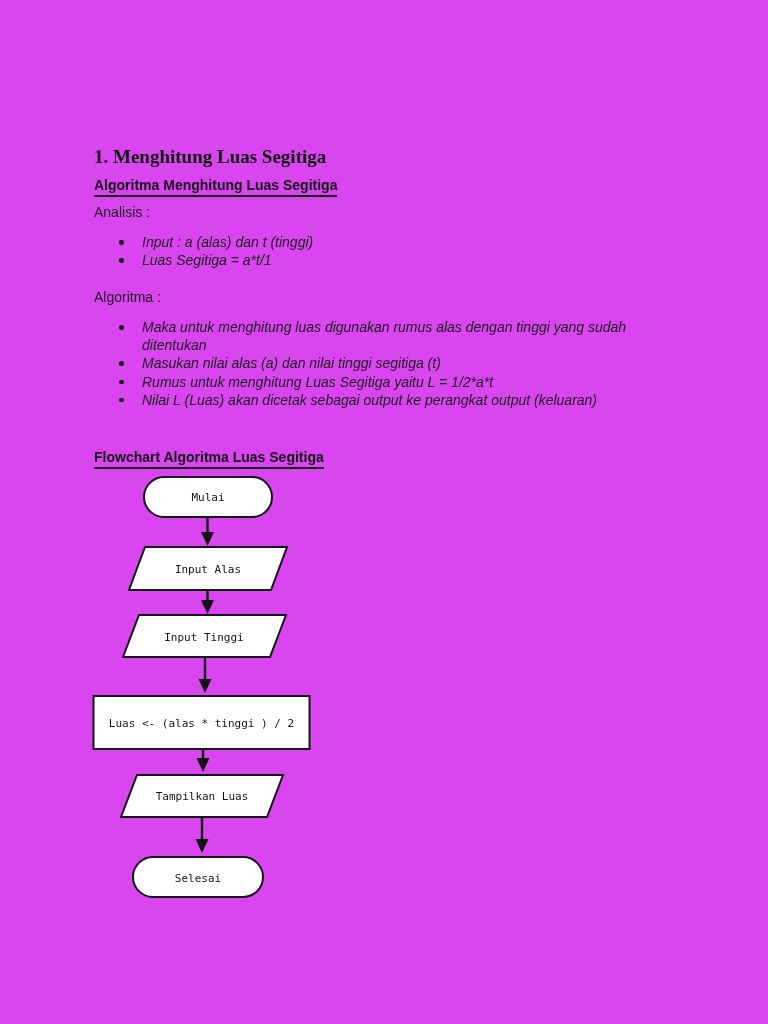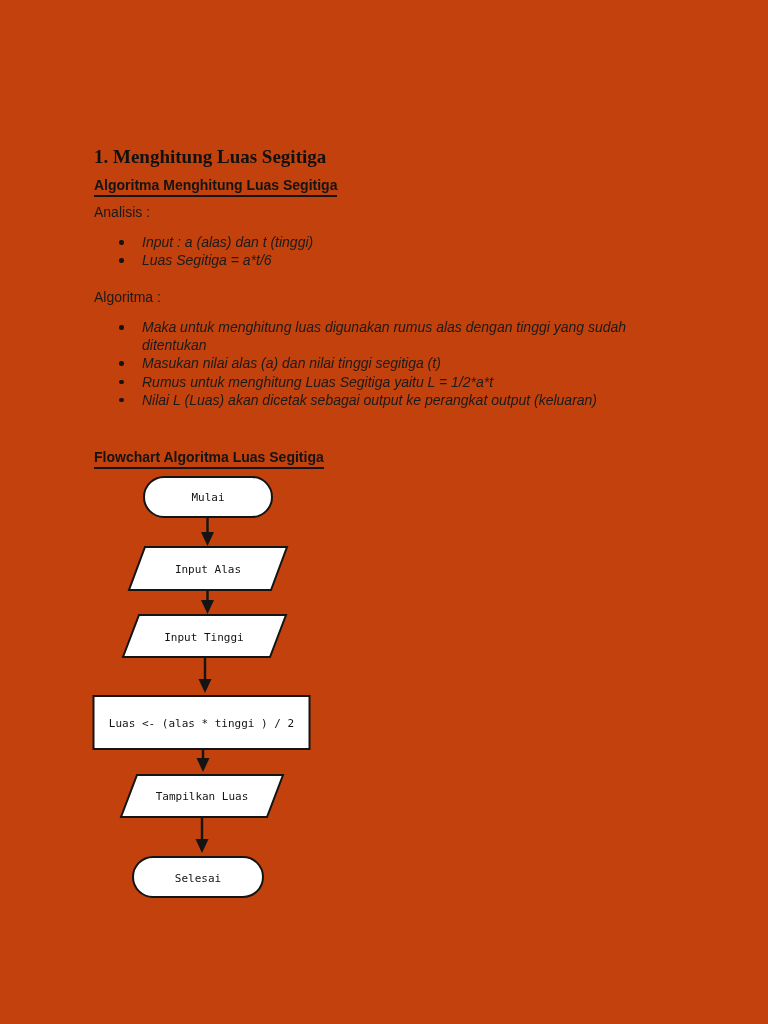--- a/index.html
+++ b/index.html
@@ -1,17 +1,17 @@
 <!DOCTYPE html>
 <html><head>
 <meta charset="utf-8">
 <style>
   html,body{margin:0;padding:0;background:#ffffff;}
   .page{
-    position:relative;width:768px;height:1024px;background:#c2410c;
+    position:relative;width:768px;height:1024px;background:#d946ef;
     font-family:"Liberation Sans",sans-serif;color:#1b1b1b;overflow:hidden;
   }
   .doc-title{
     position:absolute;left:94px;top:146px;
     font-family:"Liberation Serif",serif;font-weight:bold;font-size:19px;line-height:22px;
     color:#111111;
   }
   .section-heading{
     position:absolute;left:94px;font-size:14px;font-weight:bold;line-height:18px;color:#141414;
   }
@@ -50,21 +50,21 @@
   <div class="doc-title">1. Menghitung Luas Segitiga</div>
 
   <div class="section-heading heading-algoritma">
     <span class="underline">Algoritma Menghitung Luas Segitiga</span>
   </div>
 
   <div class="plain-label label-analisis">Analisis :</div>
 
   <ul class="bullets list-analysis">
     <li><span class="dot"></span><span>Input : a (alas) dan t (tinggi)</span></li>
-    <li><span class="dot"></span><span>Luas Segitiga = a*t/6</span></li>
+    <li><span class="dot"></span><span>Luas Segitiga = a*t/1</span></li>
   </ul>
 
   <div class="plain-label label-algoritma">Algoritma :</div>
 
   <ul class="bullets list-algorithm">
     <li><span class="dot"></span><span>Maka untuk menghitung luas digunakan rumus alas dengan tinggi yang sudah ditentukan</span></li>
     <li><span class="dot"></span><span>Masukan nilai alas (a) dan nilai tinggi segitiga (t)</span></li>
     <li><span class="dot"></span><span>Rumus untuk menghitung Luas Segitiga yaitu L = 1/2*a*t</span></li>
     <li><span class="dot"></span><span>Nilai L (Luas) akan dicetak sebagai output ke perangkat output (keluaran)</span></li>
   </ul>

